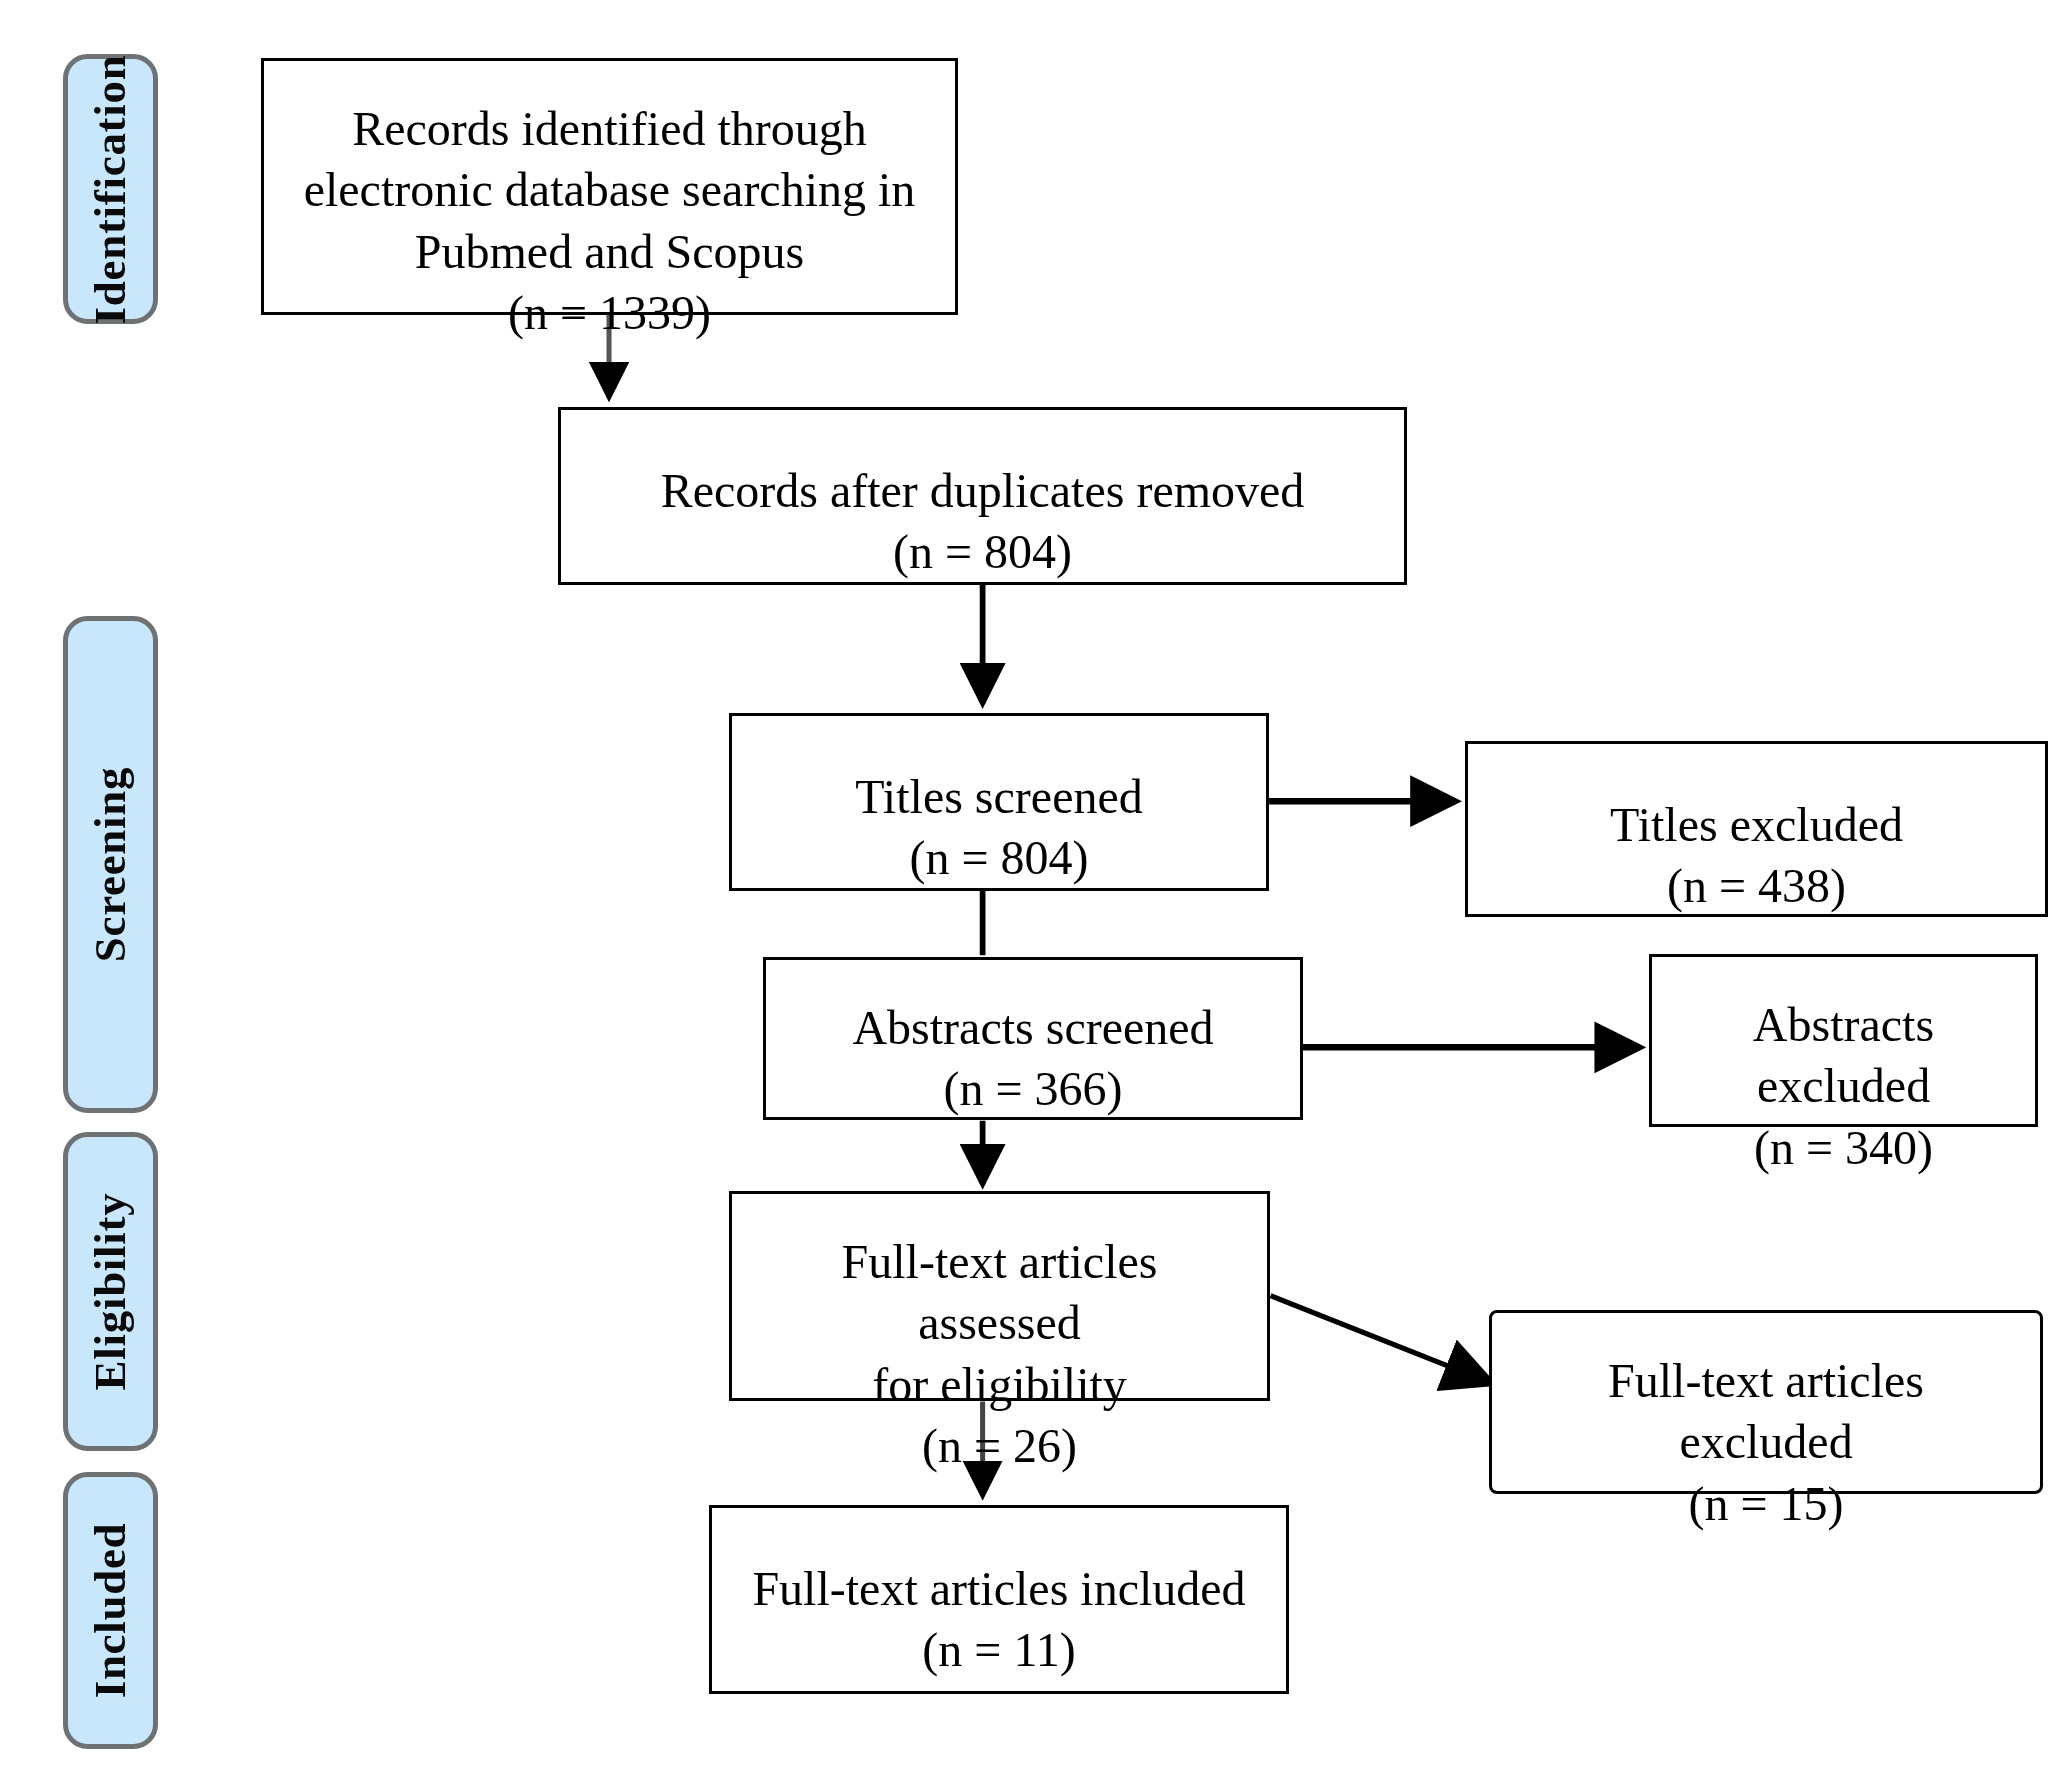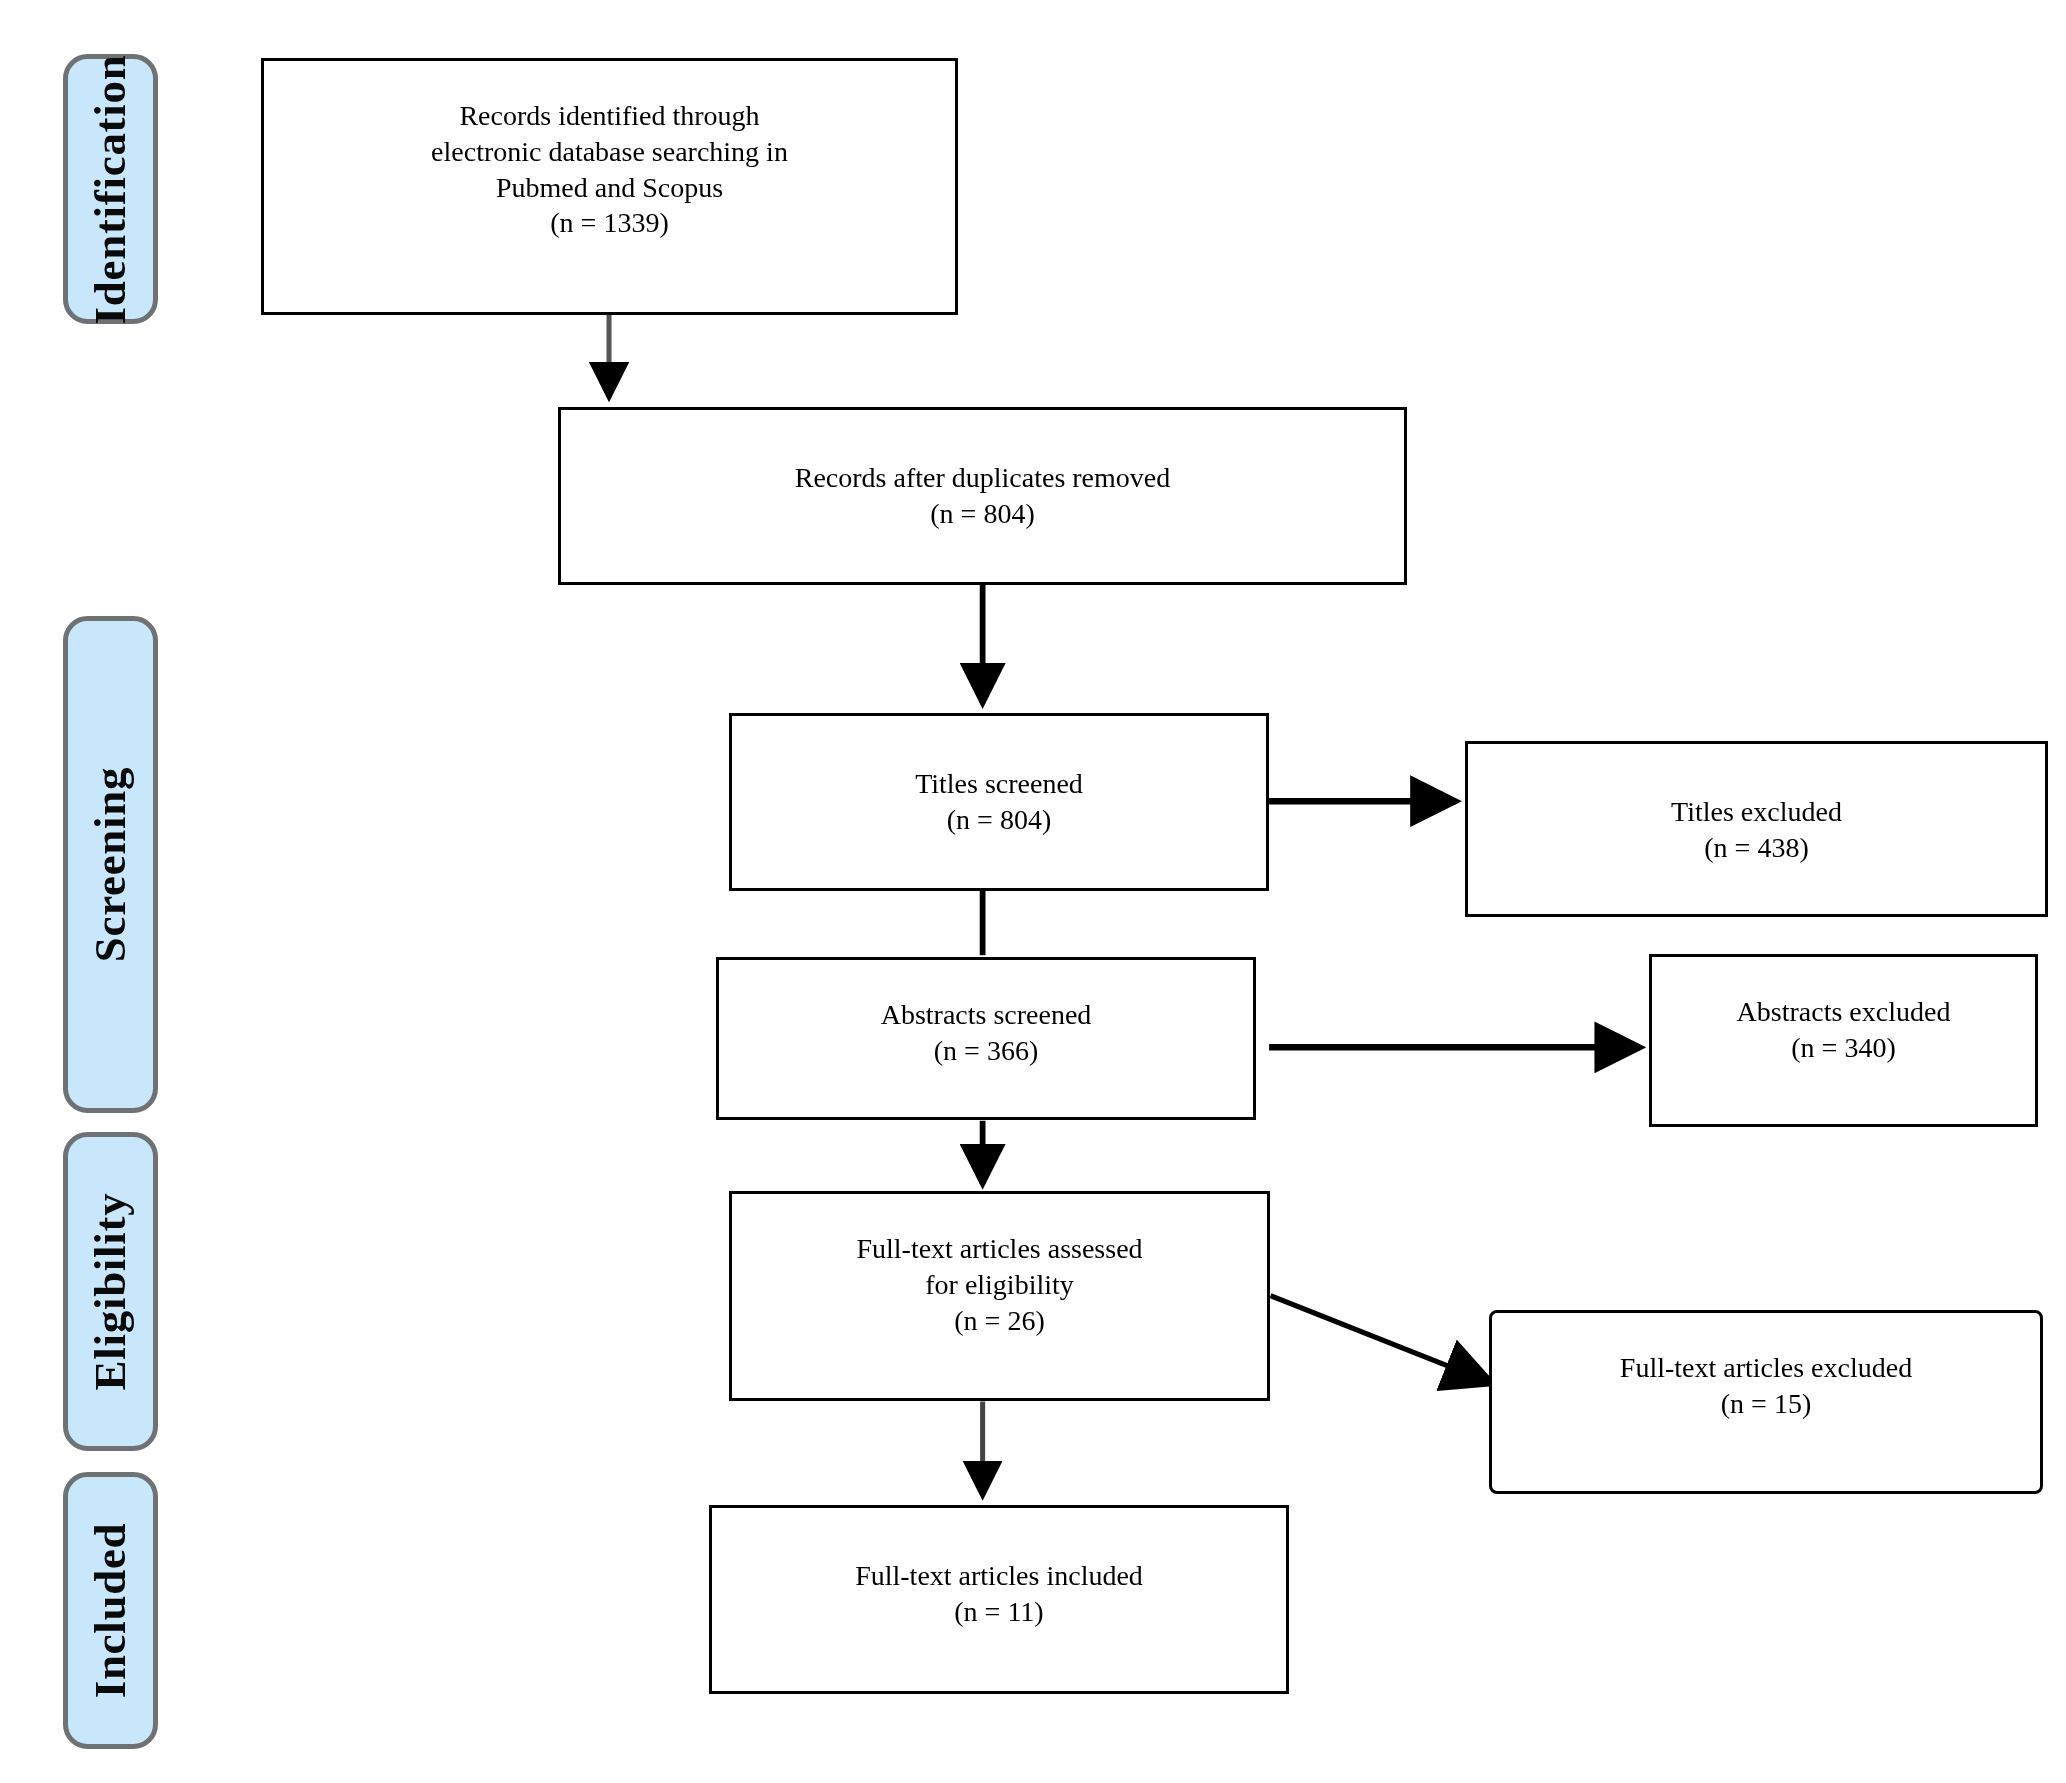--- a/index.html
+++ b/index.html
@@ -43,21 +43,21 @@
   .flow-box {
     position: absolute;
     box-sizing: border-box;
     background: #ffffff;
     border: 3.6px solid #000000;
     display: block;
     text-align: center;
   }
   .flow-box .box-text {
     display: block;
-    font-size: 28px;
+    font-size: 48px;
     line-height: 1.28;
     padding: 0 28px;
     white-space: pre-line;
   }
   .pad-md .box-text { padding-top: 37px; }
   .pad-lg .box-text { padding-top: 50px; }
 
   
   #connectors {
     position: absolute;
@@ -131,21 +131,21 @@
   <div class="flow-box pad-lg" style="left:729px; top:713px; width:540px; height:178px;">
     <span class="box-text">Titles screened
 (n = 804)</span>
   </div>
 
   <div class="flow-box pad-lg" style="left:1465px; top:718px; width:583px; height:176px;margin-top:23px;">
     <span class="box-text">Titles excluded
 (n = 438)</span>
   </div>
 
-  <div class="flow-box pad-md" style="left:716px; top:957px; width:540px; height:163px;">
+  <div class="flow-box pad-md" style="left:763px; top:957px; width:540px; height:163px;">
     <span class="box-text">Abstracts screened
 (n = 366)</span>
   </div>
 
   <div class="flow-box pad-md" style="left:1649px; top:954px; width:389px; height:173px;">
     <span class="box-text">Abstracts excluded
 (n = 340)</span>
   </div>
 
   <div class="flow-box pad-md" style="left:729px; top:1191px; width:541px; height:210px;">

